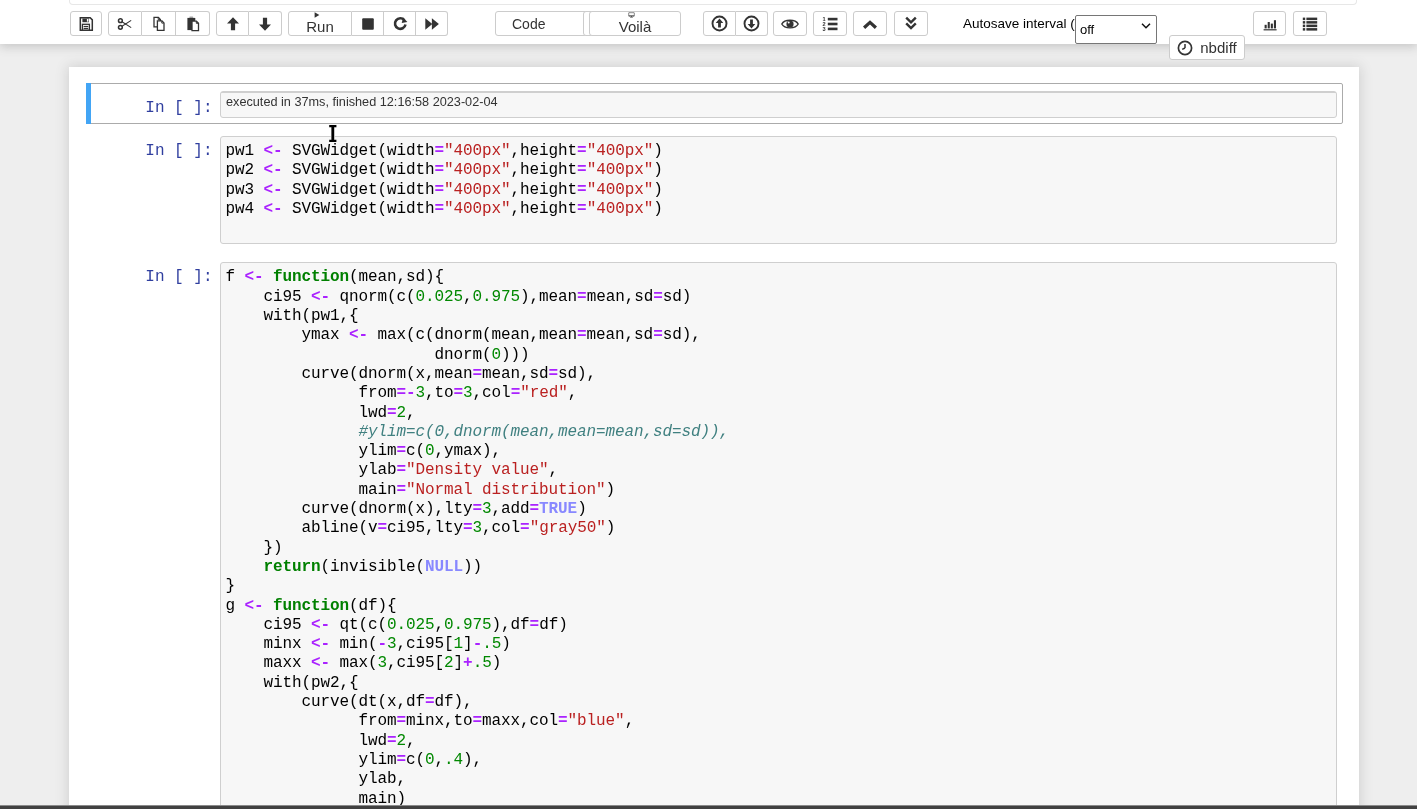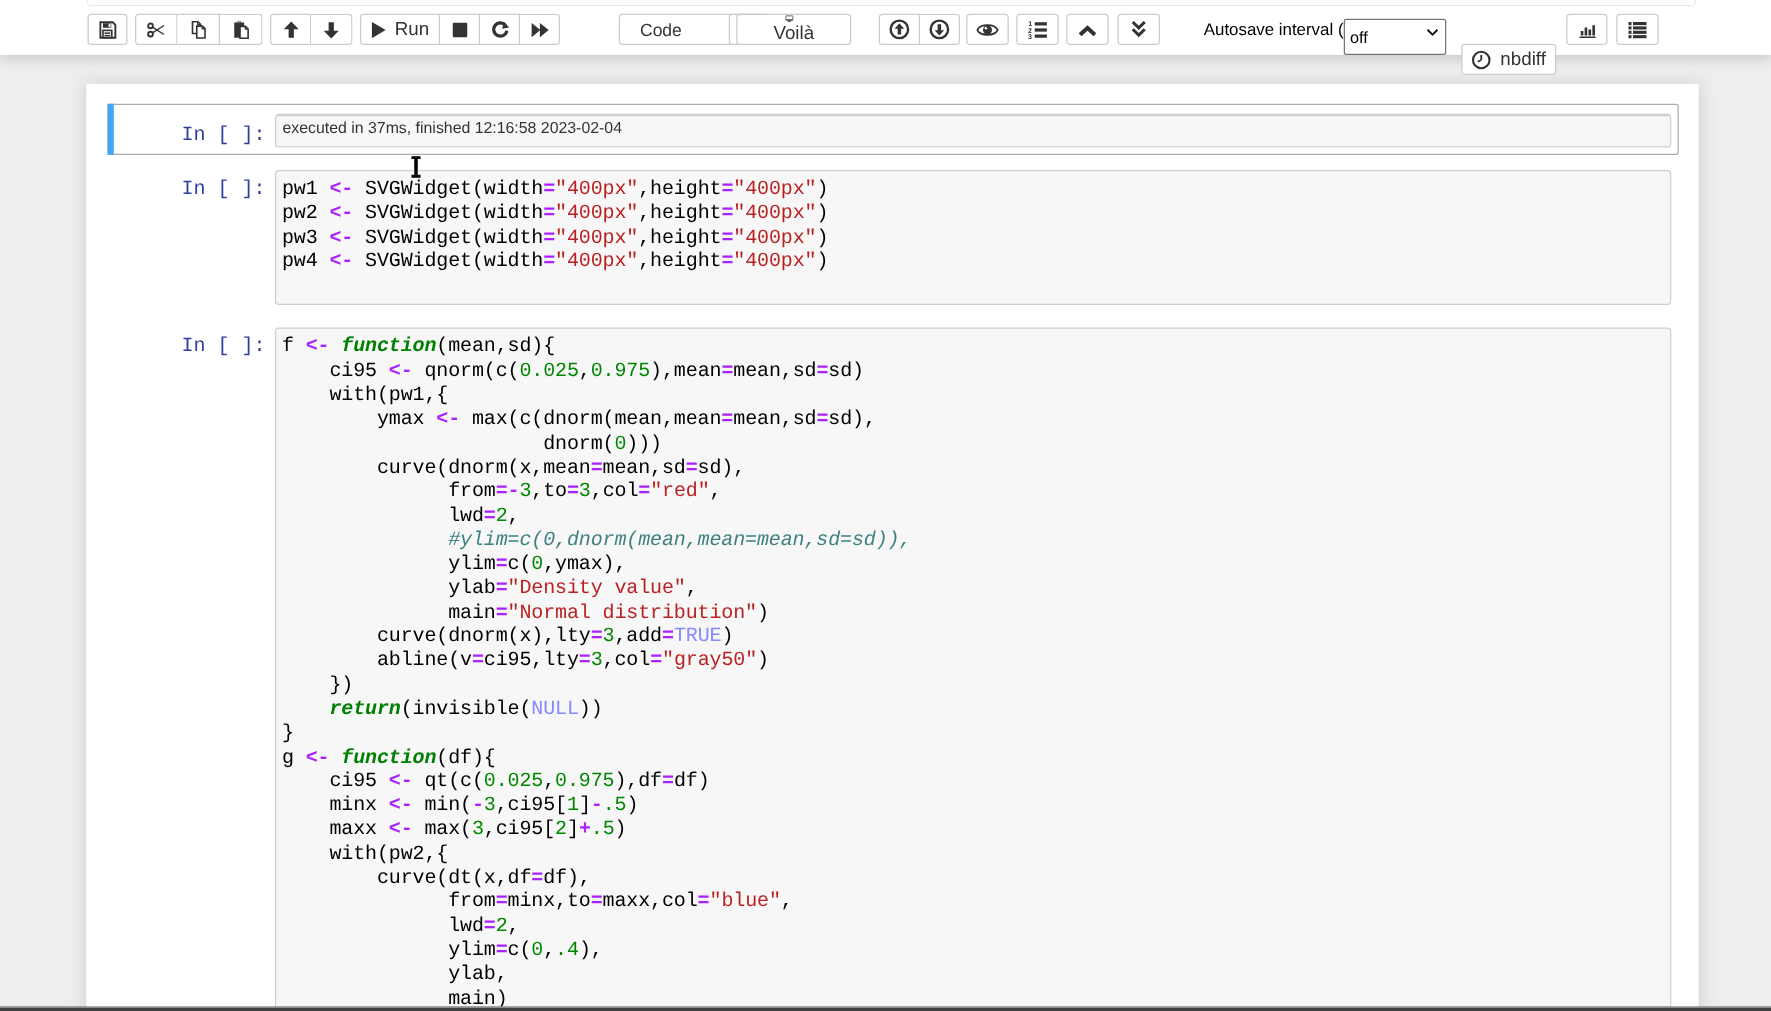--- a/index.html
+++ b/index.html
@@ -37,26 +37,26 @@
 .cm { padding:5px 0 5px 4.5px; }
 .cell1 .cm { padding-top:8px; padding-bottom:4px; }
 .cell.cell1 { padding-top:7px; }
 .cell1 .prompt { padding-top:8px; }
 pre.code { font-family:"Liberation Mono",monospace; font-size:16px; line-height:19.3px;
   letter-spacing:-0.1px; color:#000; white-space:pre; }
 .timing { border-top:1px solid #cfcfcf; height:18px; font-size:12.7px; color:#333;
   padding-left:5px; display:flex; align-items:center; }
 
 
-.k { color:#008000; font-weight:bold;font-style:italic; }
+.k { color:#008000; font-weight:bold; }
 .o { color:#AA22FF; font-weight:bold; }
 .n { color:#080; }
 .s { color:#BA2121; }
 .c { color:#408080; font-style:italic; }
-.a { color:#88F; }
+.a { color:#88F;font-weight:bold; }
 
 #botbar { position:absolute; left:0; top:805px; width:1417px; height:4px; z-index:9;
   background:linear-gradient(#8a8a8a 0 1px, #414141 1px 100%); }
 
 .ibeam { position:absolute; z-index:8; }
 </style>
 </head>
 <body>
 
 <div id="toolbar">
@@ -102,21 +102,21 @@
     <svg width="16" height="16" viewBox="0 0 16 16">
       <path d="M8 1.2 L14 7.4 L10.1 7.4 L10.1 14.2 L5.9 14.2 L5.9 7.4 L2 7.4 Z" fill="#333"></path>
     </svg>
   </div>
   <div class="btn nb rr" style="left:249px;width:33px;">
     <svg width="16" height="16" viewBox="0 0 16 16">
       <path d="M8 14.8 L14 8.6 L10.1 8.6 L10.1 1.8 L5.9 1.8 L5.9 8.6 L2 8.6 Z" fill="#333"></path>
     </svg>
   </div>
 
-  <div class="btn rl" style="left:288px;width:64px;">
+  <div class="btn rl" style="left:288px;width:64px;flex-direction:column;">
     <svg width="12" height="14" viewBox="0 0 12 14" style="margin-right:7px;">
       <path d="M0.5 0.5 L11.5 7 L0.5 13.5 Z" fill="#333"></path>
     </svg>
     <span class="btxt">Run</span>
   </div>
   <div class="btn nb" style="left:352px;width:32px;">
     <svg width="16" height="16" viewBox="0 0 16 16">
       <rect x="2.2" y="2.2" width="11.6" height="11.6" rx="1" fill="#333"></rect>
     </svg>
   </div>

